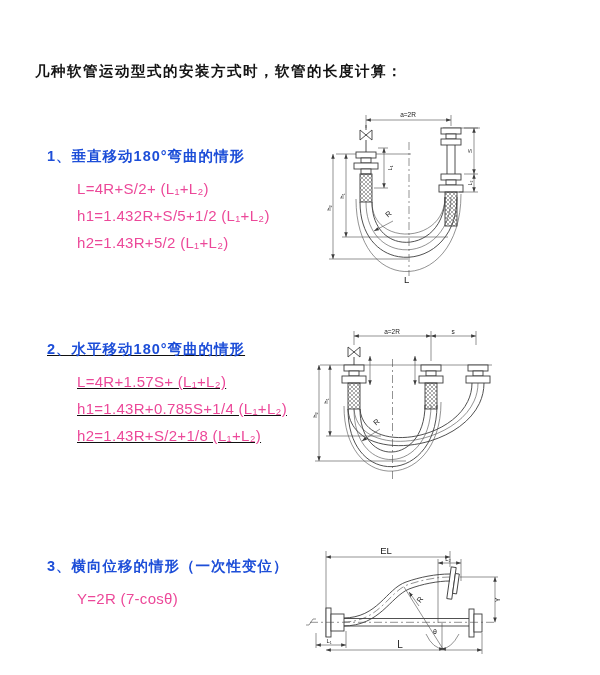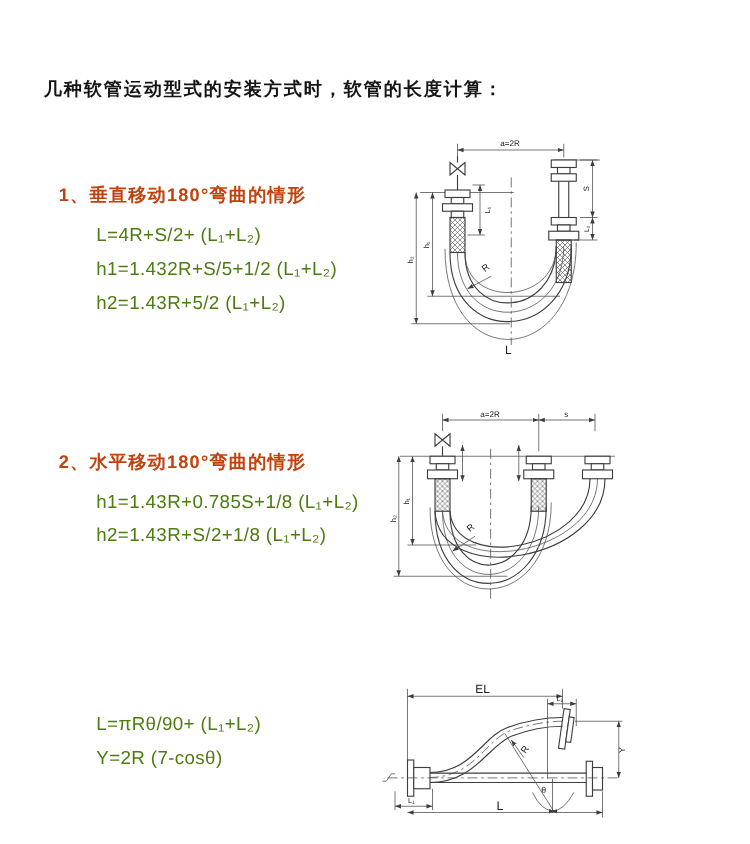--- a/index.html
+++ b/index.html
@@ -8,24 +8,24 @@
     position:relative; width:507px; height:675px; background:#ffffff;
     font-family:"Liberation Sans","DejaVu Sans",sans-serif; color:#111;
     overflow:hidden;
     margin-top:40px;
   }
   .title {
     position:absolute; left:35px; top:22px;
     font-size:14.5px; font-weight:700; letter-spacing:1.5px; color:#141414;
   }
   .section { position:absolute; left:47px; }
-  .sec1 { top:107px; } .sec2 { top:320px; } .sec3 { top:517px; }
-  .sec-heading { font-size:14.5px; font-weight:700; letter-spacing:1px; color:#c2410c; }
+  .sec1 { top:107px; } .sec2 { top:300px;text-decoration:underline; } .sec3 { top:517px; }
+  .sec-heading { font-size:14.5px; font-weight:700; letter-spacing:1px; color:#1d4ed8; }
   .formulas { margin-top:9px; padding-left:30px; }
-  .formula { font-size:15px; font-weight:400; letter-spacing:.3px; line-height:27px; color:#4d7c0f; white-space:nowrap; }
+  .formula { font-size:15px; font-weight:400; letter-spacing:.3px; line-height:27px; color:#ec4899; white-space:nowrap; }
   .diag { position:absolute; }
   .d1 { left:308px; top:64px; }
   .d2 { left:306px; top:281px; }
   .d3 { left:298px; top:497px; }
   svg { display:block; }
   svg text { font-family:"Liberation Sans","DejaVu Sans",sans-serif; fill:#222; }
   .ln   { stroke:#3d3d3d; stroke-width:.9; fill:none; }
   .thin { stroke:#4a4a4a; stroke-width:.6; fill:none; }
   .dash { stroke:#4a4a4a; stroke-width:.6; fill:none; stroke-dasharray:8 3 2 3; }
   .fw   { stroke:#3d3d3d; stroke-width:.9; fill:#ffffff; }
@@ -43,28 +43,29 @@
     <div class="formulas">
       <div class="formula">L=4R+S/2+ (L₁+L₂)</div>
       <div class="formula">h1=1.432R+S/5+1/2 (L₁+L₂)</div>
       <div class="formula">h2=1.43R+5/2 (L₁+L₂)</div>
     </div>
   </div>
 
   <div class="section sec2">
     <div class="sec-heading">2、水平移动180°弯曲的情形</div>
     <div class="formulas">
-      <div class="formula">h1=1.43R+0.785S+1/8 (L₁+L₂)</div>
+      <div class="formula">L=4R+1.57S+ (L₁+L₂)</div>
+      <div class="formula">h1=1.43R+0.785S+1/4 (L₁+L₂)</div>
       <div class="formula">h2=1.43R+S/2+1/8 (L₁+L₂)</div>
     </div>
   </div>
 
   <div class="section sec3">
+    <div class="sec-heading">3、横向位移的情形（一次性变位）</div>
     <div class="formulas">
-      <div class="formula">L=πRθ/90+ (L₁+L₂)</div>
       <div class="formula">Y=2R (7-cosθ)</div>
     </div>
   </div>
 
   <svg class="diag d1" width="290" height="192" viewBox="0 0 290 192">
     <defs>
       <marker id="ar1" viewBox="0 0 10 10" refX="9" refY="5" markerWidth="9" markerHeight="9" orient="auto-start-reverse">
         <path d="M0,1.7 L9,5 L0,8.3 z" fill="#3d3d3d"></path>
       </marker>
       <pattern id="hx1" width="4" height="4" patternUnits="userSpaceOnUse">

